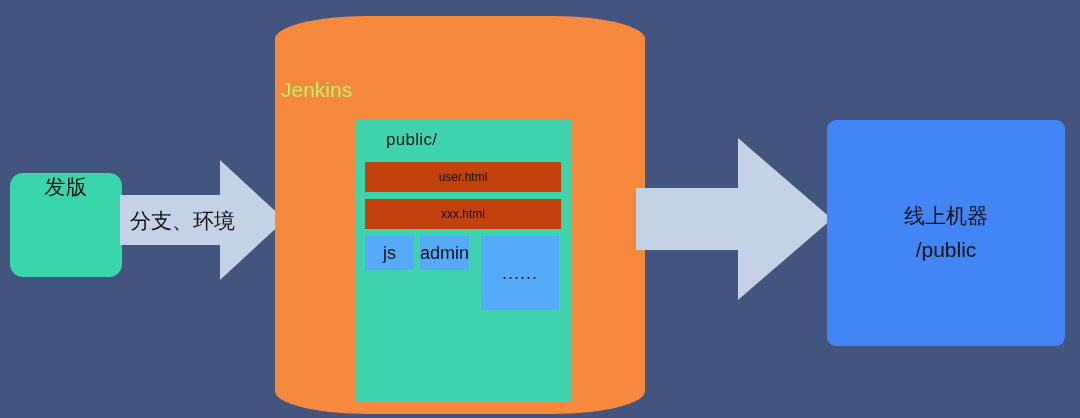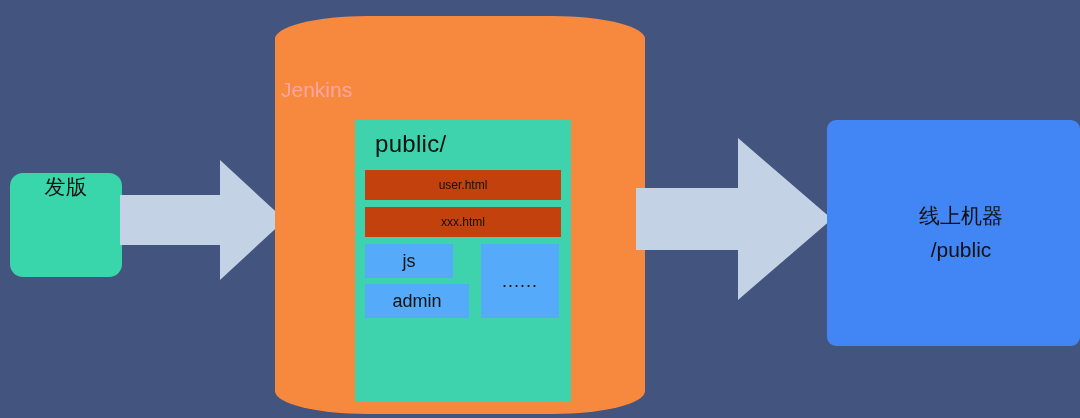--- a/index.html
+++ b/index.html
@@ -92,59 +92,59 @@
     bottom: 0;
     width: 100%;
     height: 46px;
     background: #f7893f;
     border-radius: 50% / 100%;
   }
   .cyl-title {
     position: absolute;
     left: 6px;
     top: 62px;
-    color: #fca5a5;
+    color: #bef264;
     font-size: 21px;
   }
 
   
   .folder {
     position: absolute;
     left: 80px;
     top: 104px;
     width: 216px;
     height: 282px;
     background: #3ed3ad;
     box-sizing: border-box;
     padding: 8px 10px 8px 10px;
   }
   .folder-title {
     color: #111111;
-    font-size: 24px;
-    margin: 2px 0 12px 10px;
+    font-size: 17px;
+    margin: 2px 0 12px 21px;
     letter-spacing: 0.3px;
   }
   .file-box {
     background: #c2410c;
     color: #111111;
     font-size: 12px;
     height: 30px;
     display: flex;
     align-items: center;
     justify-content: center;
     margin-bottom: 7px;
   }
   .folder-row {
     display: flex;
     gap: 12px;
     align-items: flex-start;
   }
   .folder-col-left {
     display: flex;
-    flex-direction: column;
+    flex-direction: row;
     gap: 6px;
     width: 104px;
   }
   .dir-box {
     background: #55abfa;
     color: #111111;
     font-size: 18px;
     height: 34px;
     display: flex;
     align-items: center;
@@ -170,41 +170,41 @@
     top: 120px;
     width: 238px;
     height: 226px;
     background: #4285f4;
     border-radius: 9px;
     display: flex;
     flex-direction: column;
     align-items: center;
     justify-content: center;
     gap: 4px;
-    padding-left: 15px;
   }
   .target-node .line {
     color: #111111;
     font-size: 21px;
     line-height: 1.45;
   }
 </style>
 </head>
 <body>
 
 <div id="canvas">
 
   <div class="source-node">
     <span class="label">发版</span>
   </div>
 
   <div class="arrow" id="arrow-deploy">
     <svg width="165" height="120" viewBox="0 0 165 120">
       <polygon points="0,35 100,35 100,0 165,60 100,120 100,85 0,85" fill="#c3d2e4"></polygon>
     </svg>
+    <span class="arrow-label">分支、环境</span>
   </div>
 
   <div class="cylinder">
     <div class="cyl-shape">
       <div class="cyl-cap-bottom"></div>
       <div class="cyl-body"></div>
       <div class="cyl-cap-top"></div>
     </div>
     <div class="cyl-title">Jenkins</div>
 

